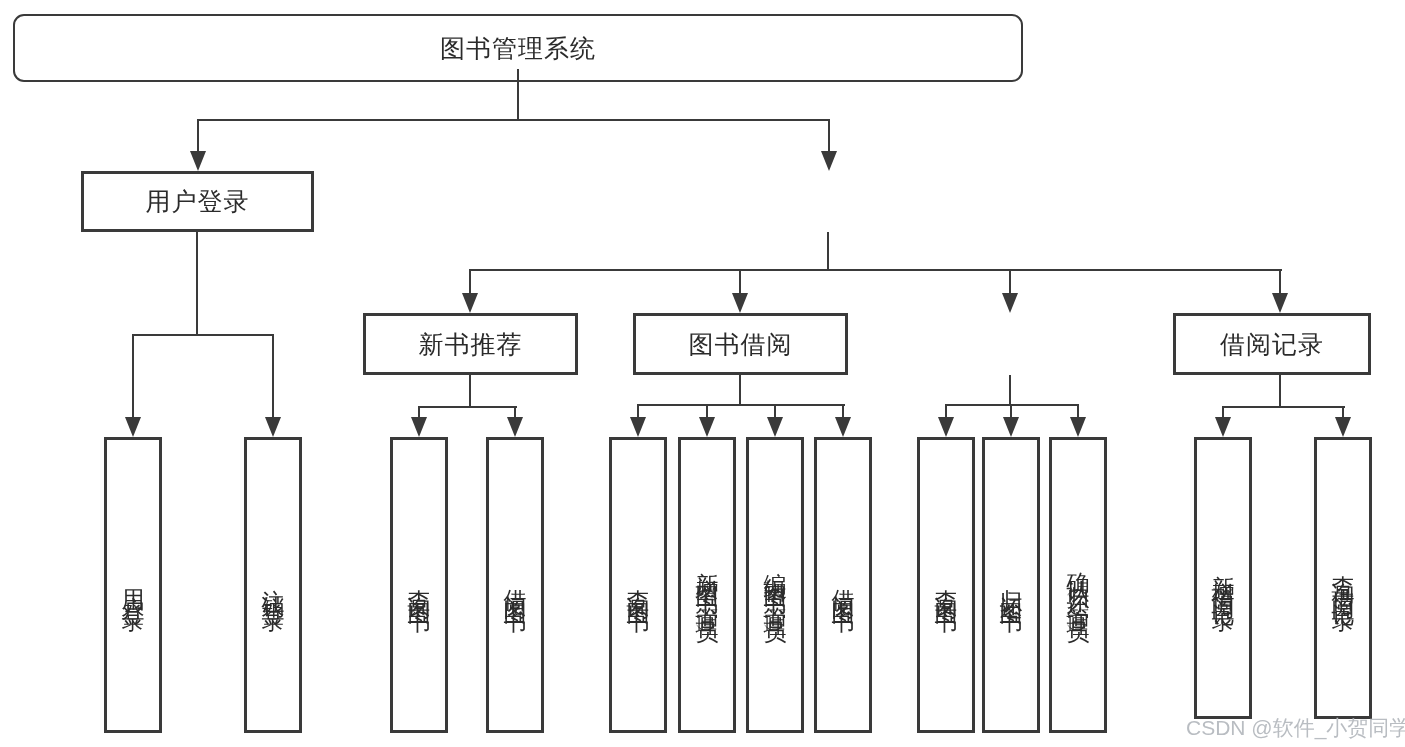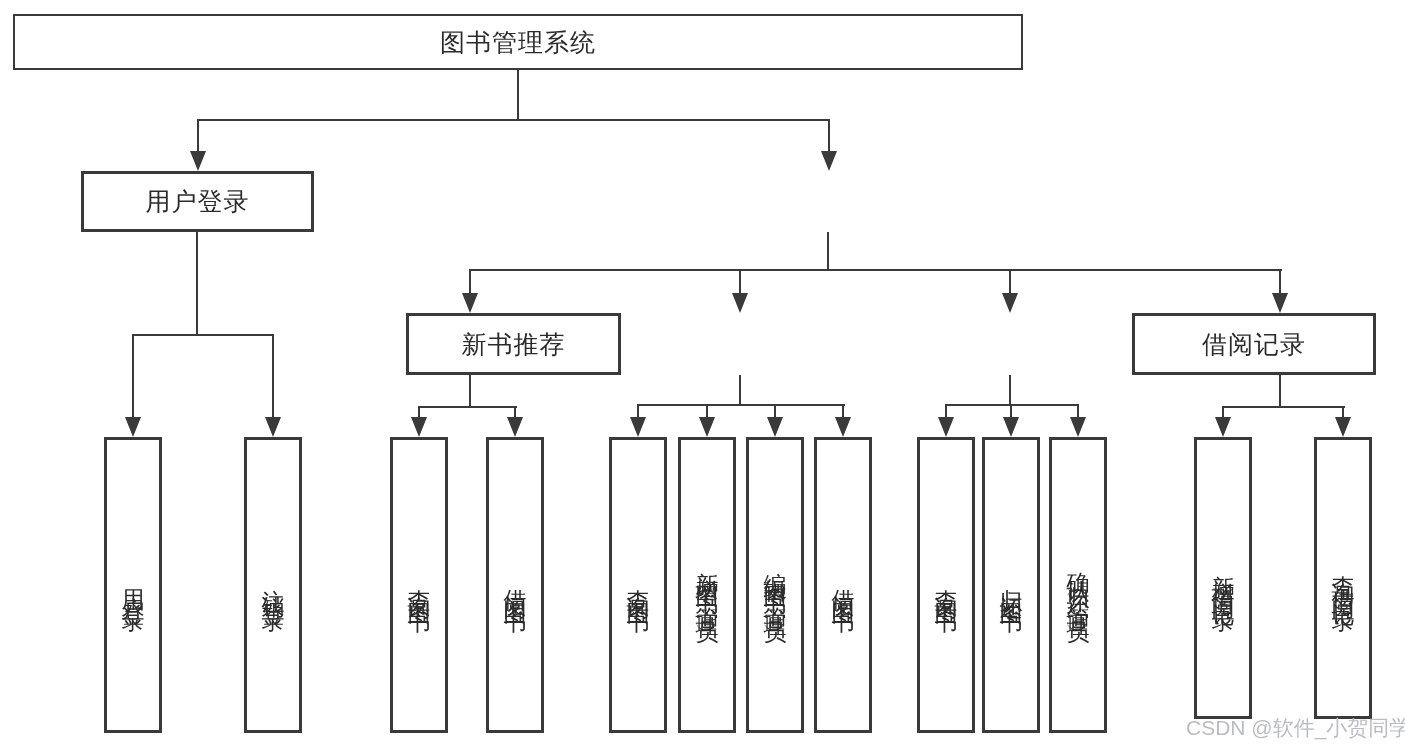--- a/index.html
+++ b/index.html
@@ -69,21 +69,21 @@
     color: var(--watermark);
     z-index: 5;
     white-space: nowrap;
   }
 </style>
 </head>
 <body>
 
 <div class="canvas">
 
-  <div class="hbox root" style="left:13px; top:14px; width:1010px; height:56px;">
+  <div class="hbox root" style="left:13px; top:14px; width:1010px; height:68px;border-radius:11px;">
     <span class="lbl">图书管理系统</span>
   </div>
 
   <div class="line" style="left:517px; top:69px; width:2px; height:52px;"></div>
   <div class="line" style="left:197px; top:119px; width:633px; height:2px;"></div>
   <div class="line" style="left:197px; top:119px; width:2px; height:34px;"></div>
   <div class="arrow" style="left:190px; top:151px;"></div>
   <div class="line" style="left:828px; top:119px; width:2px; height:34px;"></div>
   <div class="arrow" style="left:821px; top:151px;"></div>
 
@@ -102,24 +102,27 @@
   <div class="line" style="left:469px; top:269px; width:813px; height:2px;"></div>
   <div class="line" style="left:469px; top:269px; width:2px; height:26px;"></div>
   <div class="arrow" style="left:462px; top:293px;"></div>
   <div class="line" style="left:739px; top:269px; width:2px; height:26px;"></div>
   <div class="arrow" style="left:732px; top:293px;"></div>
   <div class="line" style="left:1009px; top:269px; width:2px; height:26px;"></div>
   <div class="arrow" style="left:1002px; top:293px;"></div>
   <div class="line" style="left:1279px; top:269px; width:2px; height:26px;"></div>
   <div class="arrow" style="left:1272px; top:293px;"></div>
 
-  <div class="hbox" style="left:363px; top:313px; width:215px; height:62px;margin-left:43px;">
+  <div class="hbox" style="left:363px; top:313px; width:215px; height:62px;">
     <span class="lbl">新书推荐</span>
   </div>
-  <div class="hbox" style="left:1132px; top:313px; width:244px; height:62px;">
+  <div class="hbox" style="left:633px; top:313px; width:215px; height:62px;">
+    <span class="lbl">图书借阅</span>
+  </div>
+  <div class="hbox" style="left:1173px; top:313px; width:198px; height:62px;">
     <span class="lbl">借阅记录</span>
   </div>
 
   <div class="line" style="left:469px; top:375px; width:2px; height:32px;"></div>
   <div class="line" style="left:418px; top:406px; width:99px; height:2px;"></div>
   <div class="line" style="left:418px; top:406px; width:2px; height:12px;"></div>
   <div class="arrow" style="left:411px; top:417px;"></div>
   <div class="line" style="left:514px; top:406px; width:2px; height:12px;"></div>
   <div class="arrow" style="left:507px; top:417px;"></div>
 

